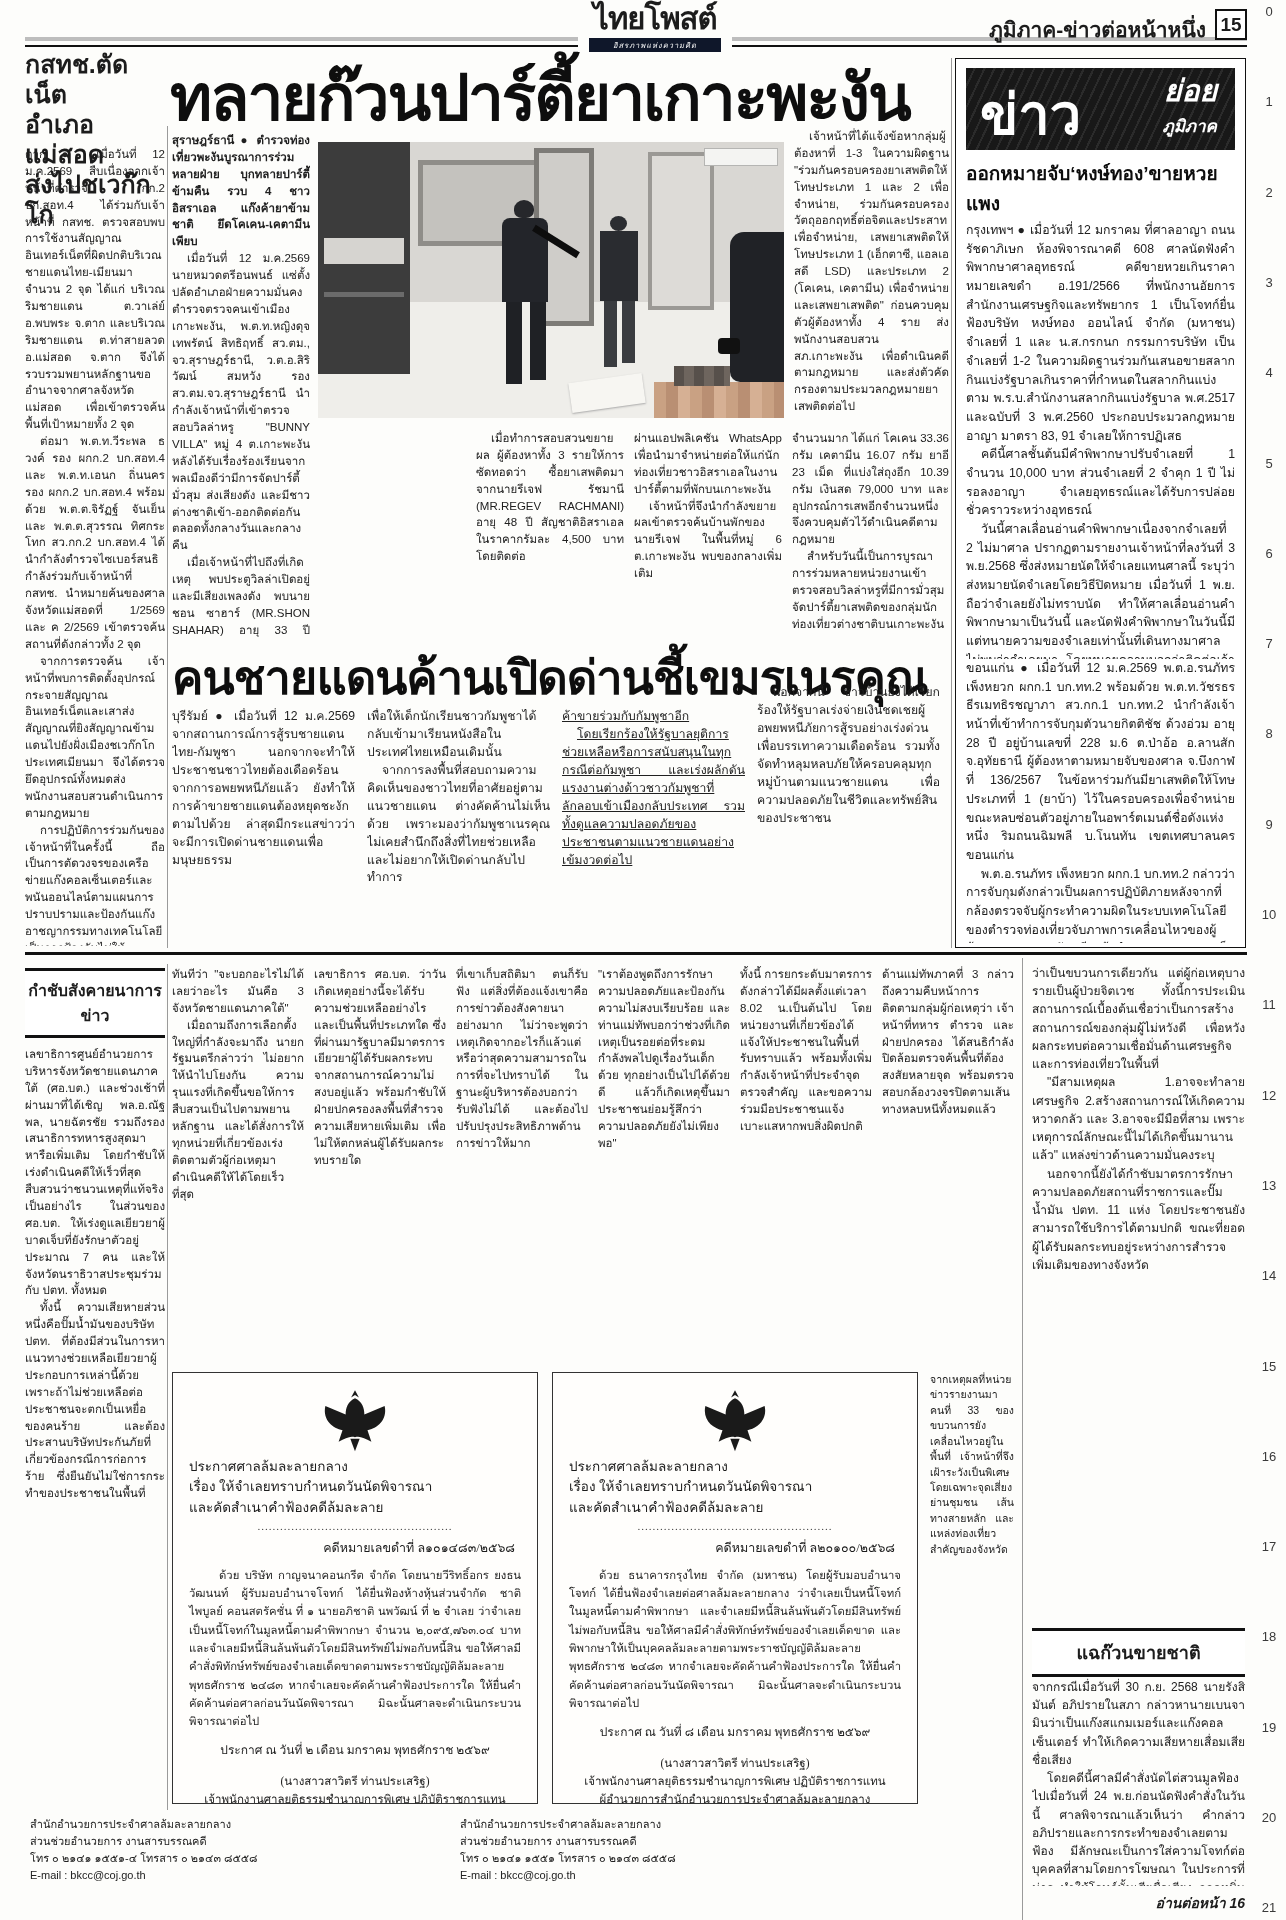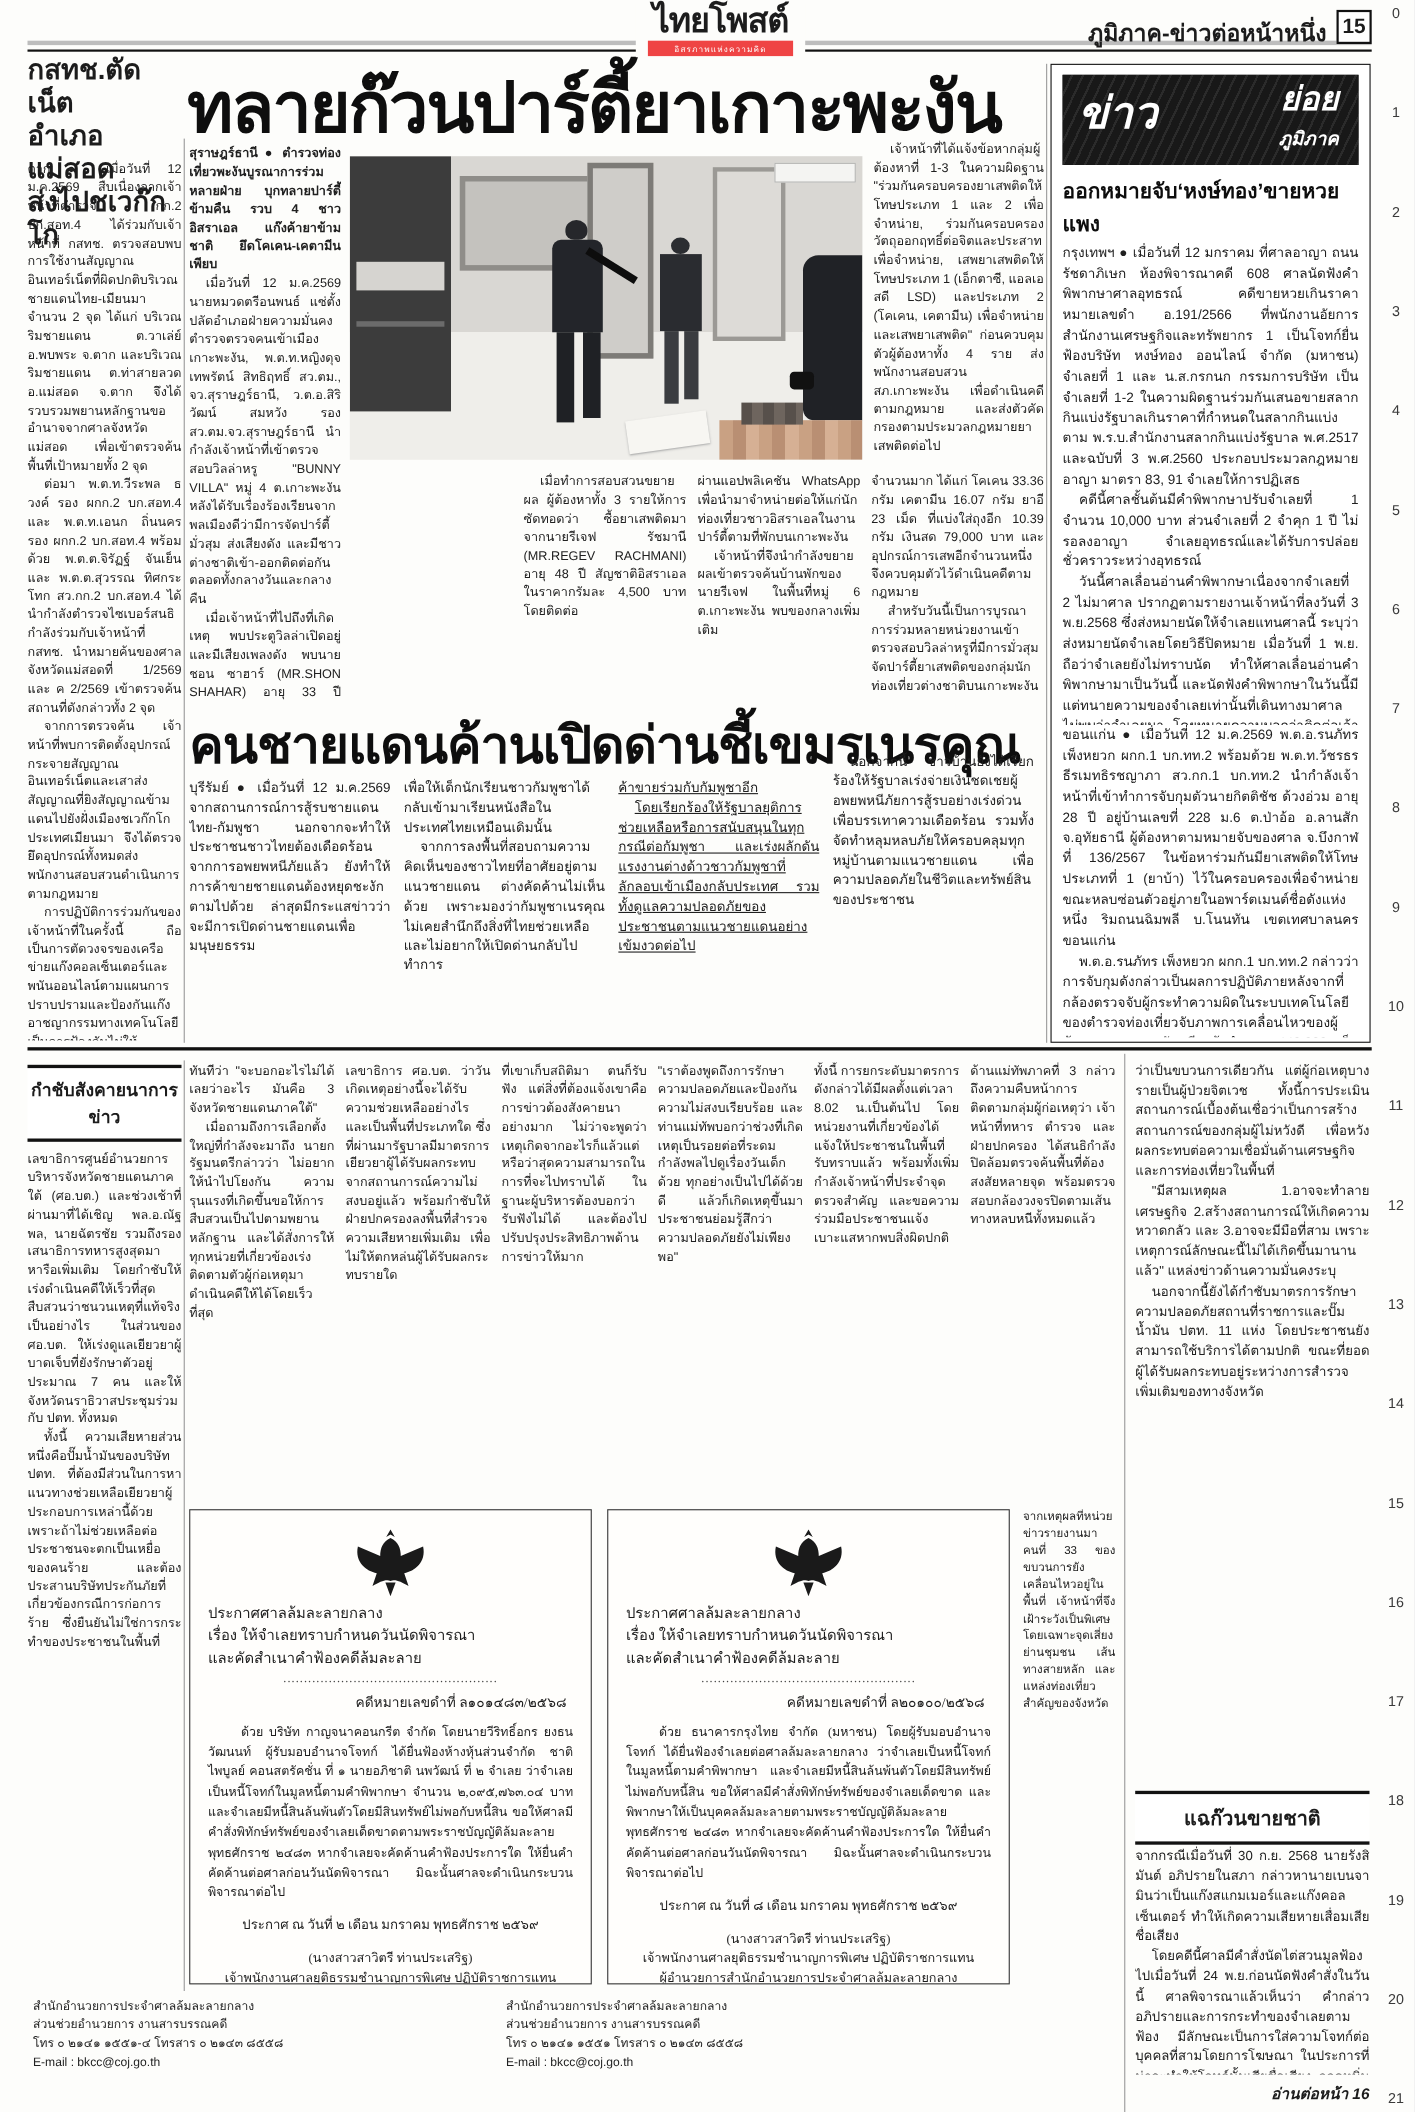--- a/index.html
+++ b/index.html
@@ -8,30 +8,30 @@
   .abs{position:absolute;}
   .rule{background:#111;}
   .bodytxt{font-size:11.5px;line-height:1.47;text-align:justify;overflow:hidden;color:#202020;}
   .bodytxt p{margin:0;text-indent:15px;}
   .bodytxt p.noind{text-indent:0;}
   .headline{font-weight:800;color:#0e0e0e;white-space:nowrap;}
   .vr{position:absolute;width:1px;background:#9a9a9a;}
   
   .masthead{text-align:center;background:#fdfdfb;z-index:3;}
   .masthead .logo{font-size:31px;font-weight:800;letter-spacing:-1px;line-height:1;}
-  .masthead .tag{display:inline-block;background:#ef4444;color:#fff;font-size:7.5px;
-                 padding:1px 24px;margin-top:1px;letter-spacing:1px;}
+  .masthead .tag{display:inline-block;background:#0f172a;color:#fff;font-size:7.5px;
+                 padding:1px 24px;margin-top:1px;letter-spacing:1px;font-style:italic;}
   .pagebox{border:2px solid #111;width:28px;height:27px;display:flex;align-items:center;
            justify-content:center;font-size:19px;font-weight:700;background:#fff;}
   
   .briefs{border:1.6px solid #111;background:#fff;padding:9px 10px;box-sizing:border-box;overflow:hidden;}
   .banner{position:relative;height:82px;background:
           repeating-linear-gradient(115deg,#181818 0 7px,#2b2b2b 7px 9px),#181818;
           overflow:hidden;margin-bottom:8px;}
-  .banner .w1{position:absolute;left:14px;top:2px;font-size:40px;font-weight:800;color:#fff;font-style:italic;}
+  .banner .w1{position:absolute;left:14px;top:2px;font-size:56px;font-weight:800;color:#fff;}
   .banner .w2{position:absolute;right:18px;top:8px;font-size:30px;font-weight:800;color:#fff;font-style:italic;line-height:1;}
   .banner .w3{position:absolute;right:18px;top:44px;font-size:17px;font-weight:700;color:#fff;font-style:italic;}
   .brief-head{font-size:19px;font-weight:800;margin:6px 0 3px;color:#0d0d0d;}
   .briefs .bodytxt{font-size:12.3px;line-height:1.52;}
   
   .secbox{border-top:3px solid #111;border-bottom:3px solid #111;text-align:center;
           font-weight:800;padding:7px 2px;background:#fff;}
   
   .court{border:1.3px solid #333;background:#fffefc;box-sizing:border-box;padding:14px 16px;
          font-family:"Liberation Serif","DejaVu Serif",serif;overflow:hidden;}

